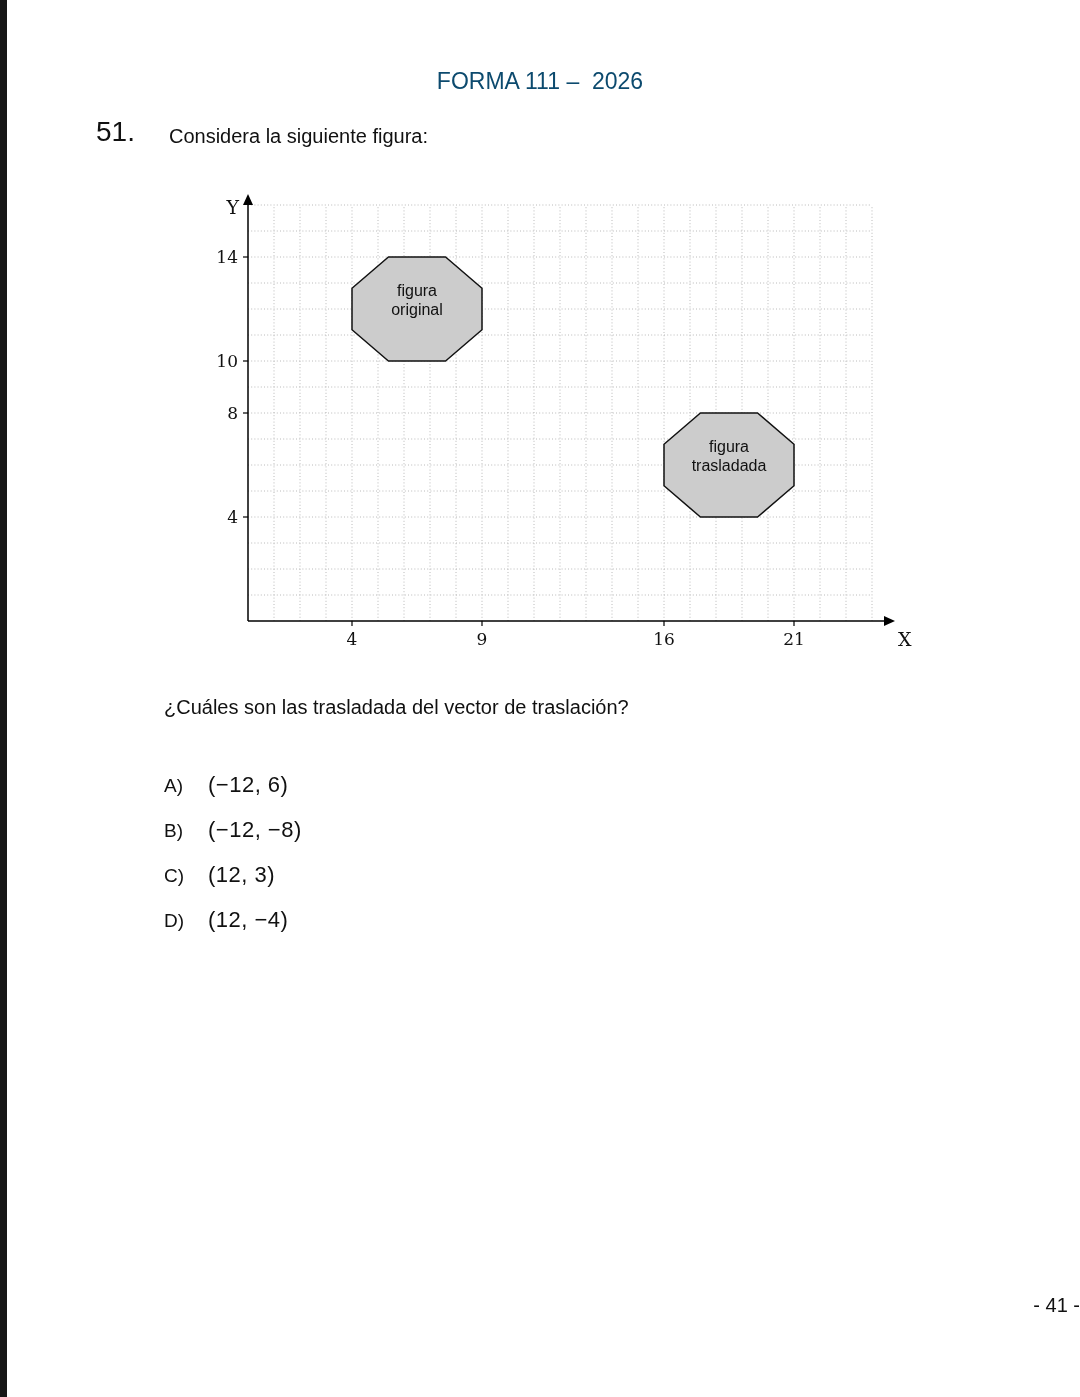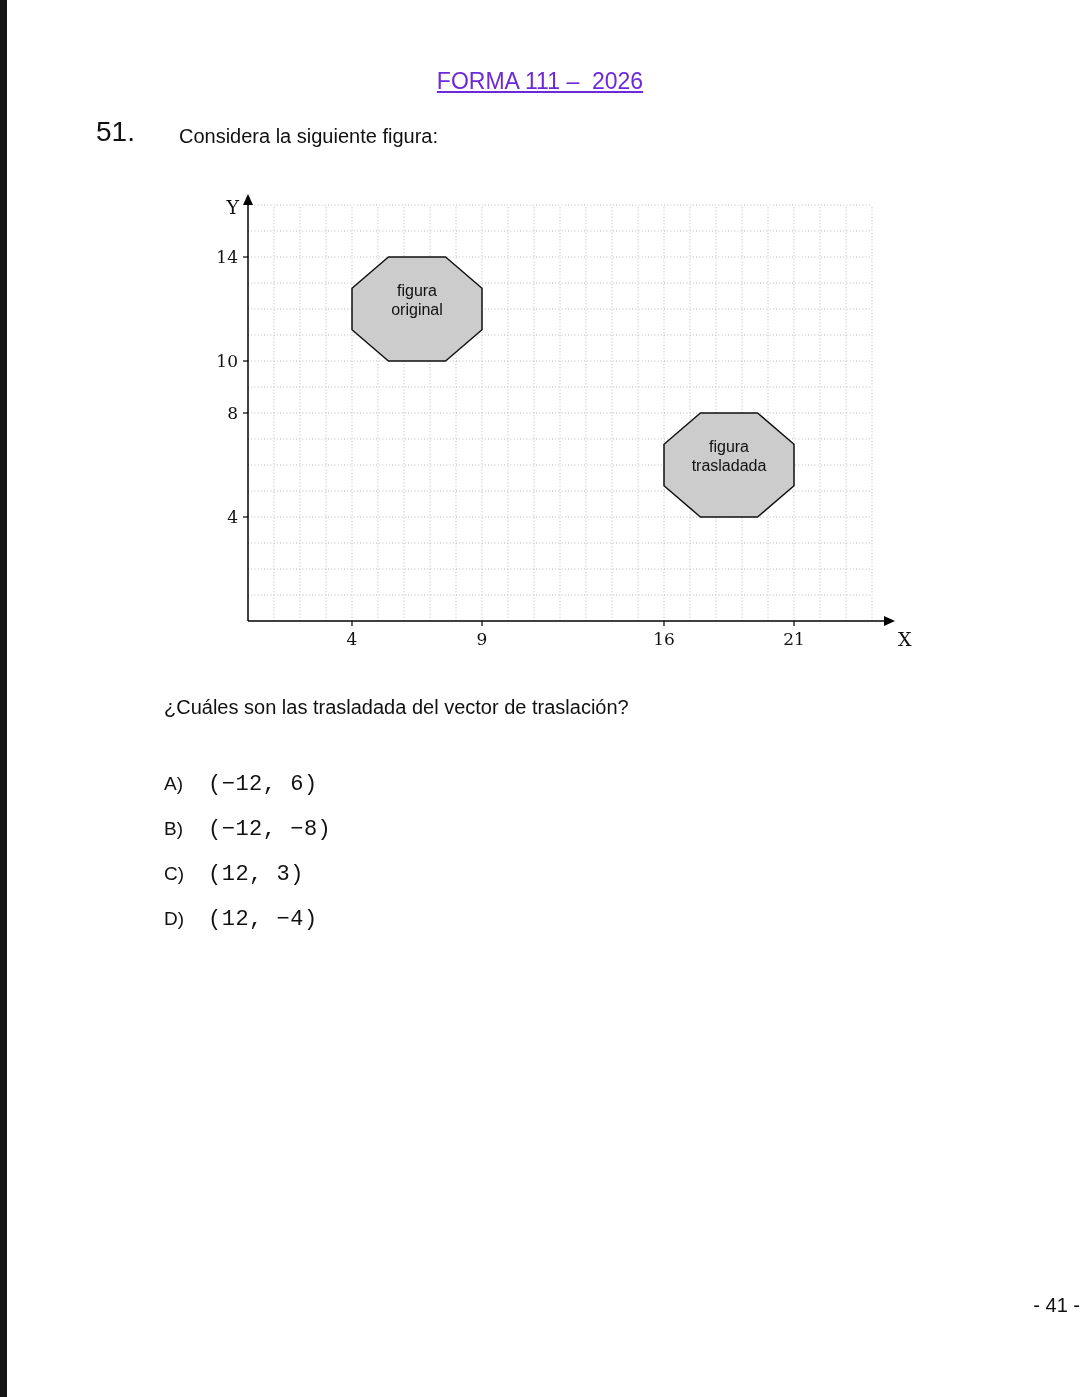--- a/index.html
+++ b/index.html
@@ -5,31 +5,31 @@
   * { margin:0; padding:0; box-sizing:border-box; }
   html, body { background:#ffffff; }
   body {
     width:1080px; height:1397px; position:relative;
     font-family:"Liberation Sans", sans-serif; color:#111;
     overflow:hidden;
   }
   .scan-edge { position:absolute; left:0; top:0; width:7px; height:1397px; background:#161616; }
   .header {
     position:absolute; top:68px; left:0; width:100%;
-    text-align:center; font-size:23px; color:#6d28d9; white-space:pre;text-decoration:underline;
+    text-align:center; font-size:23px; color:#0c4a6e; white-space:pre;
   }
   .qrow { position:absolute; left:96px; top:116px; display:flex; align-items:flex-end; }
   .qnum { font-size:28px; }
-  .qintro { font-size:20px; margin-left:44px; }
+  .qintro { font-size:20px; margin-left:34px; }
   .figure-wrap { position:absolute; left:200px; top:193px; }
   .question-text { position:absolute; left:164px; top:696px; font-size:20px; }
   .options { position:absolute; left:164px; top:772px; }
   .option-row { display:flex; align-items:baseline; height:45px; }
   .option-label { font-size:19px; width:44px; }
-  .option-value { font-family:Liberation Mono, monospace; font-size:22px; letter-spacing:0.5px; }
+  .option-value { font-family:Liberation Sans, sans-serif; font-size:22px; letter-spacing:0.5px; }
   .footer { position:absolute; top:1294px; left:0; width:100%; text-align:right; font-size:20px; }
   text.tick { font-family:"DejaVu Serif", serif; font-size:17px; fill:#111; }
   text.axisletter { font-family:"DejaVu Serif", serif; font-size:19px; fill:#111; }
   text.shapelabel { font-family:"Liberation Sans", sans-serif; font-size:16px; fill:#111; }
 </style>
 </head>
 <body>
 
 <div class="scan-edge"></div>
 

